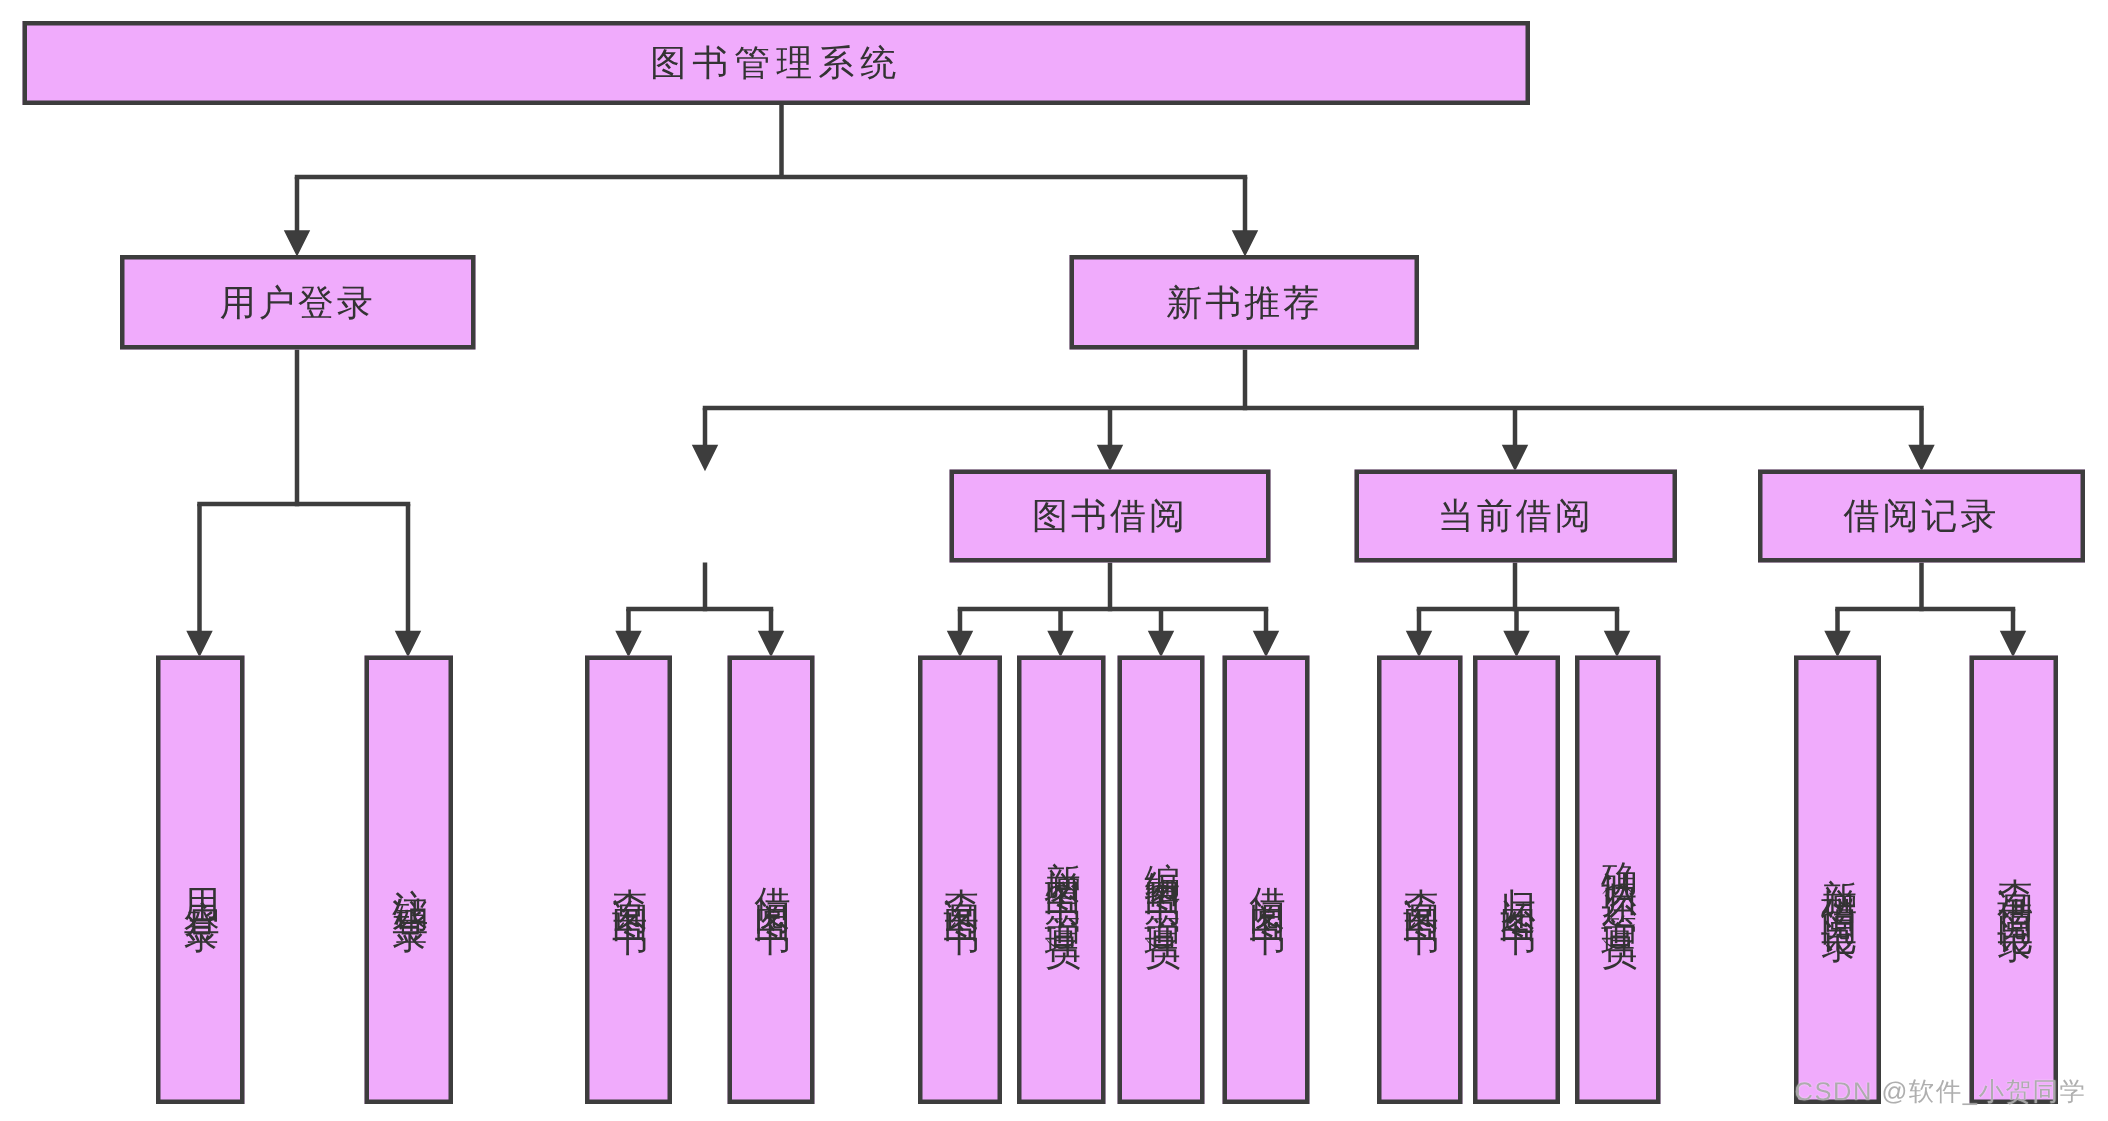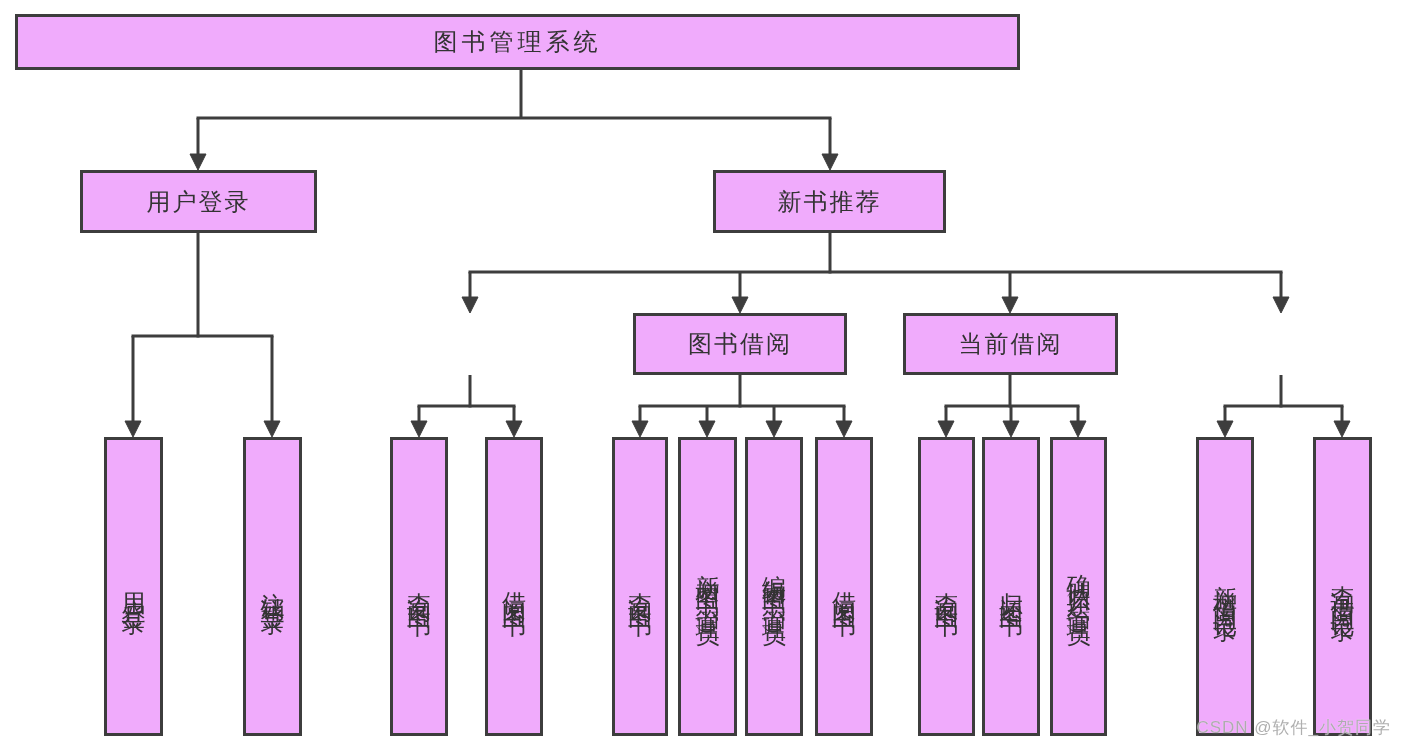--- a/index.html
+++ b/index.html
@@ -133,20 +133,21 @@
     </g>
   </svg>
 
   <div class="node root" style="left:15px;top:14px;width:1005px;height:56px">图书管理系统</div>
 
   <div class="node" style="left:80px;top:170px;width:237px;height:63px">用户登录</div>
   <div class="node" style="left:713px;top:170px;width:233px;height:63px">新书推荐</div>
 
   <div class="node" style="left:903px;top:313px;width:215px;height:62px">当前借阅</div>
   <div class="node" style="left:633px;top:313px;width:214px;height:62px">图书借阅</div>
+  <div class="node" style="left:1172px;top:313px;width:218px;height:62px">借阅记录</div>
 
   <div class="node leaf" style="left:104px;top:437px;width:59px;height:299px">用户登录</div>
   <div class="node leaf" style="left:243px;top:437px;width:59px;height:299px">注销登录</div>
 
   <div class="node leaf" style="left:390px;top:437px;width:58px;height:299px">查询图书</div>
   <div class="node leaf" style="left:485px;top:437px;width:58px;height:299px">借阅图书</div>
 
   <div class="node leaf" style="left:612px;top:437px;width:56px;height:299px">查询图书</div>
   <div class="node leaf" style="left:678px;top:437px;width:59px;height:299px">新增图书（管理员）</div>
   <div class="node leaf" style="left:745px;top:437px;width:58px;height:299px">编辑图书（管理员）</div>

